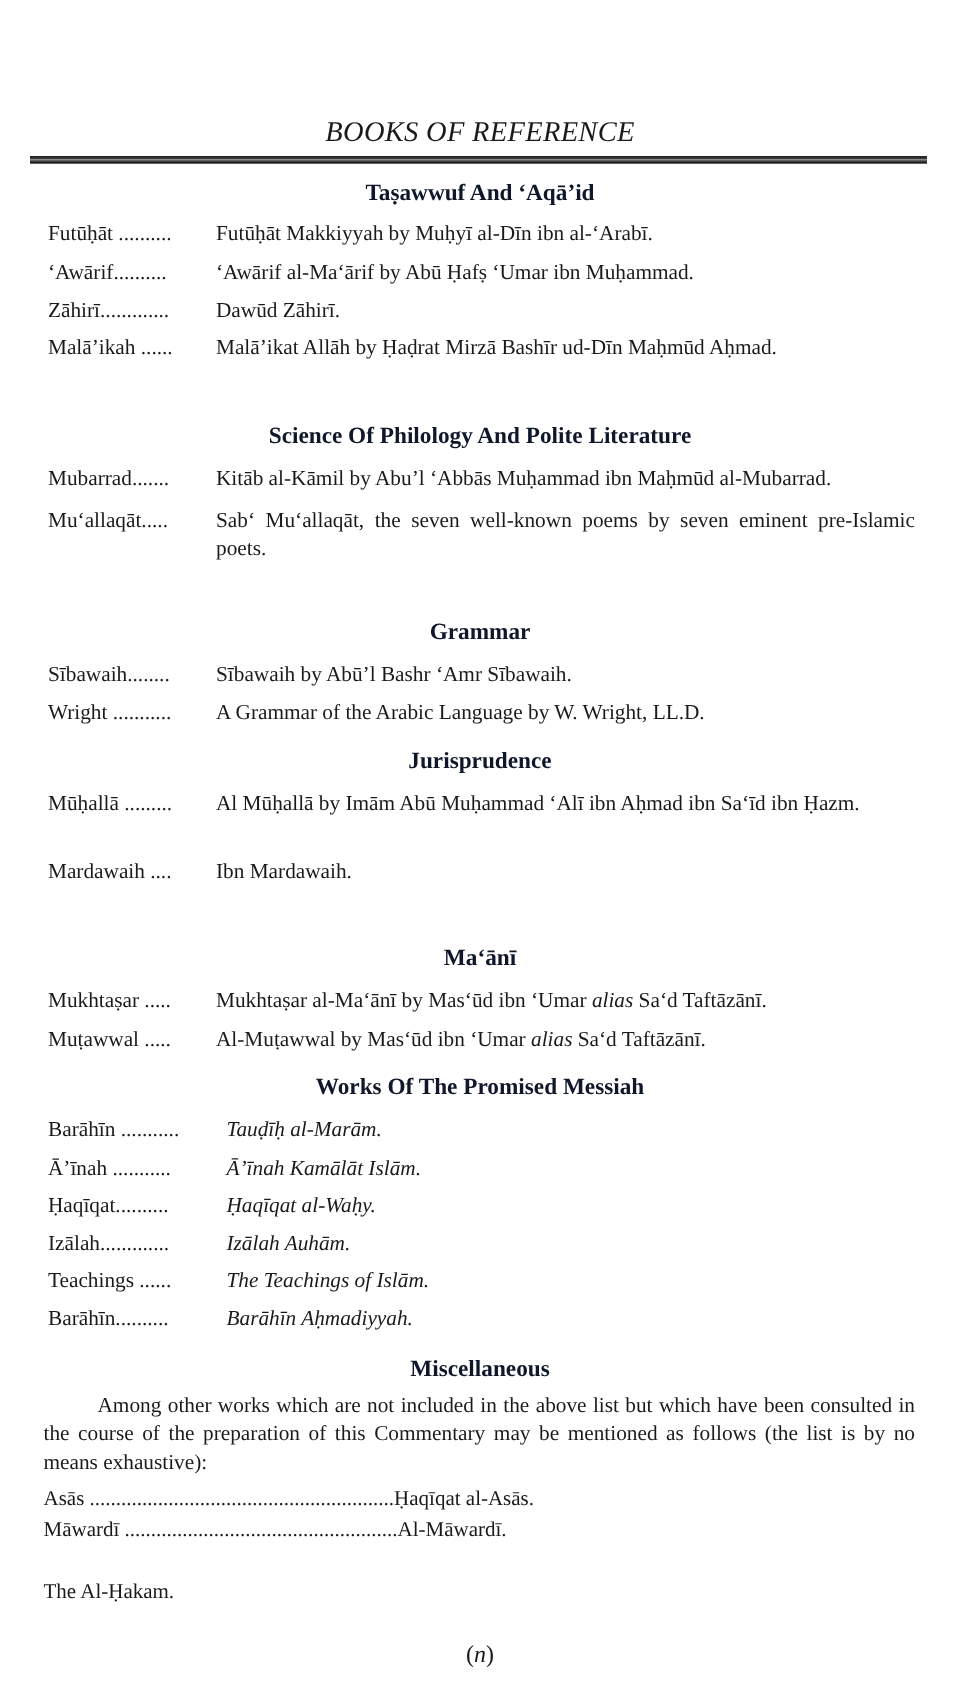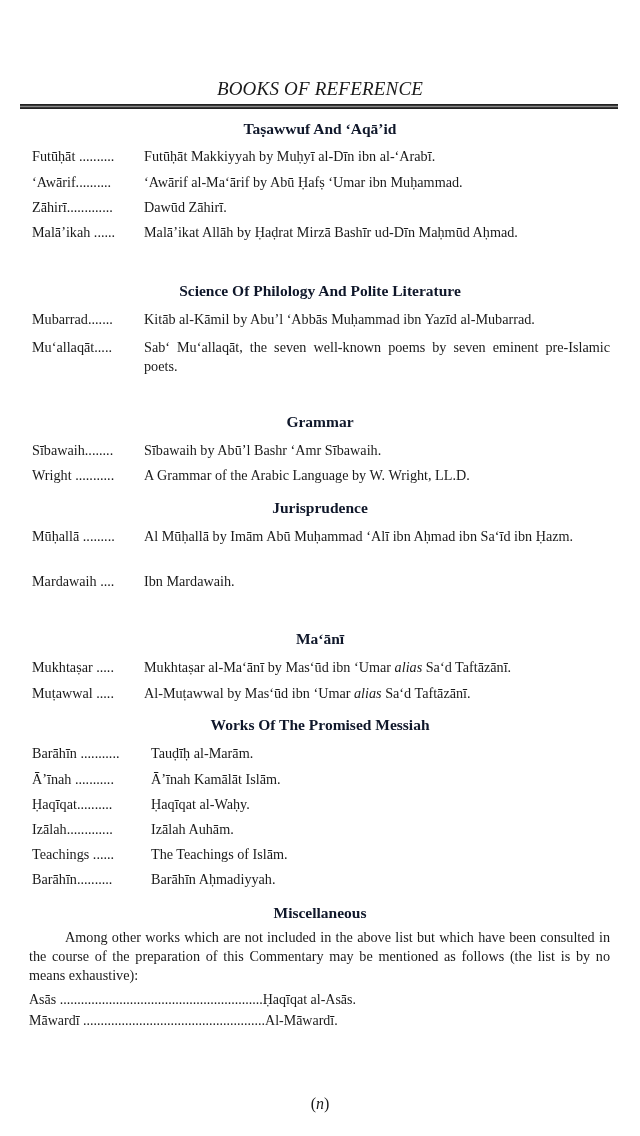--- a/index.html
+++ b/index.html
@@ -27,21 +27,21 @@
     }
     .entry {
       position: absolute; left: 30px; width: 580px; font-size: 14.2px; line-height: 19px;
     }
     .entry .key {
       position: absolute; left: 2px; top: 0; width: 110px; white-space: nowrap; overflow: hidden;
     }
     .entry .val {
       position: absolute; left: 114px; top: 0; width: 466px; text-align: justify;
     }
-    .entry.wide .val { left: 121px; width: 459px; }
+    .entry.wide .val { left: 121px; width: 459px; font-style: italic; }
     .para {
       position: absolute; left: 29px; width: 581px; font-size: 14.2px; line-height: 19px;
       text-align: justify; text-indent: 36px;
     }
     .misc-line {
       position: absolute; left: 29px; width: 581px; font-size: 14px; line-height: 19px; white-space: nowrap;
     }
     .folio {
       position: absolute; left: 0; top: 1075px; width: 640px; text-align: center; font-size: 16px;
     }
@@ -69,21 +69,21 @@
     <span class="val">Dawūd Zāhirī.</span>
   </div>
   <div class="entry" style="top:203px">
     <span class="key">Malā’ikah ......</span>
     <span class="val">Malā’ikat Allāh by Ḥaḍrat Mirzā Bashīr ud-Dīn Maḥmūd Aḥmad.</span>
   </div>
 
   <div class="heading" style="top:262px">Science Of Philology And Polite Literature</div>
   <div class="entry" style="top:290px">
     <span class="key">Mubarrad.......</span>
-    <span class="val">Kitāb al-Kāmil by Abu’l ‘Abbās Muḥammad ibn Yazīd al-Mubarrad.</span>
+    <span class="val">Kitāb al-Kāmil by Abu’l ‘Abbās Muḥammad ibn Maḥmūd al-Mubarrad.</span>
   </div>
   <div class="entry" style="top:318px">
     <span class="key">Mu‘allaqāt.....</span>
     <span class="val">Sab‘ Mu‘allaqāt, the seven well-known poems by seven eminent pre-Islamic poets.</span>
   </div>
 
   <div class="heading" style="top:393px">Grammar</div>
   <div class="entry" style="top:421px">
     <span class="key">Sībawaih........</span>
     <span class="val">Sībawaih by Abū’l Bashr ‘Amr Sībawaih.</span>
@@ -136,16 +136,17 @@
   </div>
   <div class="entry wide" style="top:850px">
     <span class="key">Barāhīn..........</span>
     <span class="val">Barāhīn Aḥmadiyyah.</span>
   </div>
 
   <div class="heading" style="top:884px">Miscellaneous</div>
   <div class="para" style="top:908px">Among other works which are not included in the above list but which have been consulted in the course of the preparation of this Commentary may be mentioned as follows (the list is by no means exhaustive):</div>
   <div class="misc-line" style="top:970px">Asās ..........................................................Ḥaqīqat al-Asās.</div>
   <div class="misc-line" style="top:991px">Māwardī ....................................................Al-Māwardī.</div>
+  <div class="misc-line" style="top:1032px">The Al-Ḥakam.</div>
 
   <div class="folio"><span>(</span><i>n</i><span>)</span></div>
 
 </div>
 
 </body></html>

